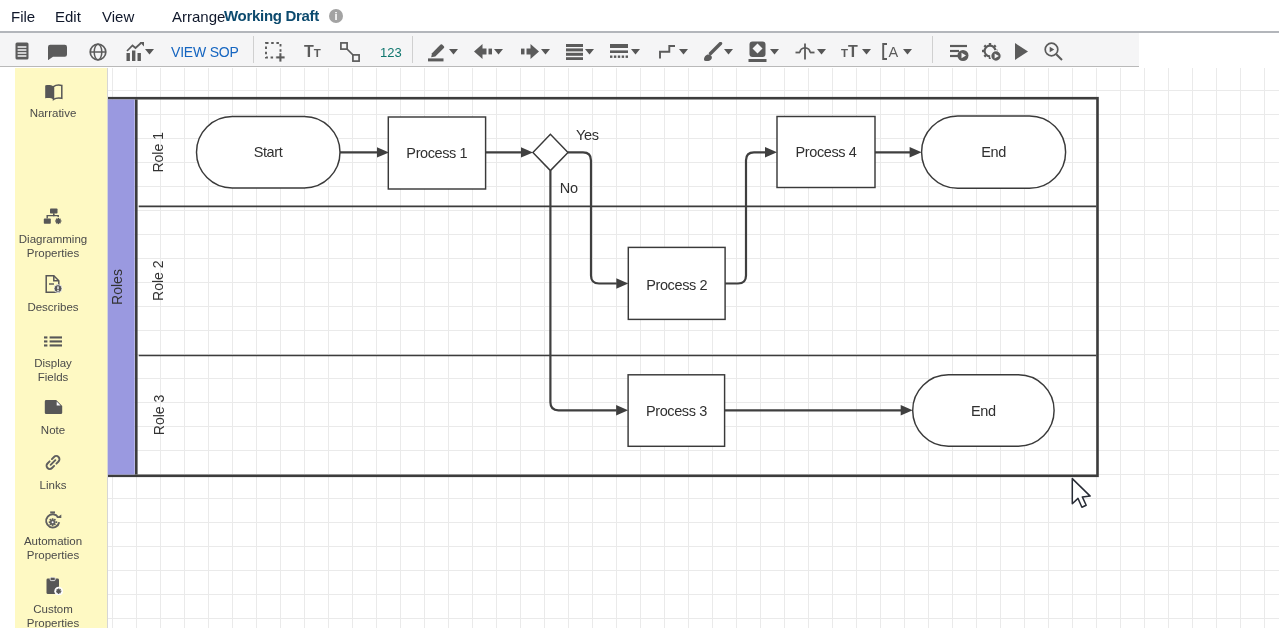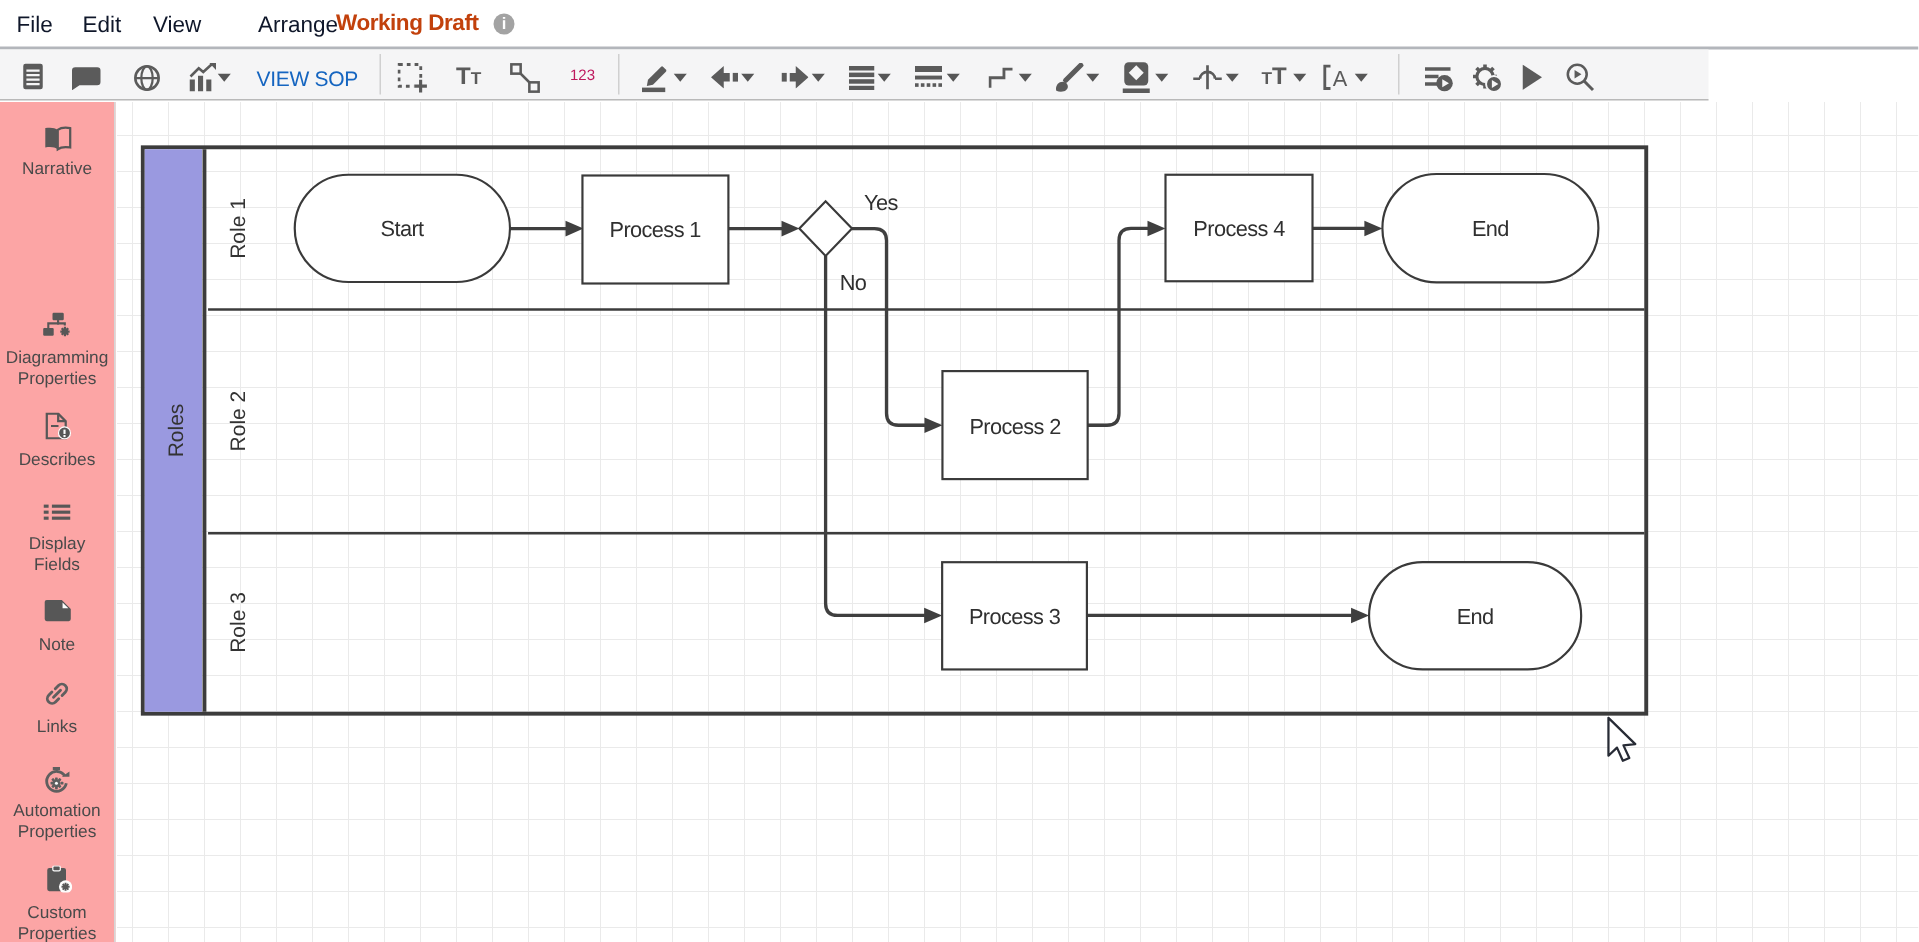--- a/index.html
+++ b/index.html
@@ -3,34 +3,34 @@
 <meta charset="utf-8">
 <style>
   * { margin:0; padding:0; box-sizing:border-box; }
   html,body { width:1279px; height:628px; overflow:hidden; background:#fff;
     font-family:"Liberation Sans", sans-serif; }
   #app { position:relative; width:1279px; height:628px; }
   
   #menubar { position:absolute; left:0; top:0; width:1279px; height:33px;
     background:#fff; border-bottom:2px solid #b3b6bb; z-index:5; }
   #menubar span.mi { position:absolute; top:8px; font-size:15px; color:#0f172a; }
-  #wdraft { position:absolute; top:7px; left:224px; font-size:15px; font-weight:700; color:#c2410c; letter-spacing:-0.3px; }
+  #wdraft { position:absolute; top:7px; left:224px; font-size:15px; font-weight:700; color:#0c4a6e; letter-spacing:-0.3px; }
   #minfo { position:absolute; left:329px; top:9px; width:14px; height:14px; border-radius:50%;
     background:#a3a3a3; color:#fff; font-size:11px; font-weight:700; text-align:center;
     line-height:14px; font-style:normal; }
   
   #toolbar { position:absolute; left:0; top:33px; width:1139px; height:34px;
     background:#f5f5f6; border-bottom:1px solid #b9b9b9; z-index:5; }
   .tsep { position:absolute; top:3px; width:1px; height:27px; background:#d0d0d0; }
   .ticon { position:absolute; }
   #viewsop { position:absolute; left:171px; top:11px; font-size:14px; color:#1565c0; letter-spacing:-0.2px; }
   .caret { position:absolute; width:9px; height:6px; }
   
-  #sidebar { position:absolute; left:0; top:68px; width:77px; height:560px;
-    background:#fca5a5; border-right:1px solid #d6d6d6; z-index:5; }
+  #sidebar { position:absolute; left:15px; top:68px; width:93px; height:560px;
+    background:#fef9c3; border-right:1px solid #d6d6d6; z-index:5; }
   .sbitem { position:absolute; left:0; width:76px; text-align:center; }
   .sbitem .lbl { font-size:11.5px; color:#4a4a4a; line-height:13.8px; }
   .sbitem svg { display:block; margin:0 auto 4px auto; }
   
   #canvas { position:absolute; left:78px; top:68px; width:1201px; height:560px;
     background:#fff;
     background-image:
       linear-gradient(to right, #eaeaea 1px, transparent 1px),
       linear-gradient(to bottom, #eaeaea 1px, transparent 1px);
     background-size:24px 24px;
@@ -95,21 +95,21 @@
     </svg>
 
     <div class="ticon" style="left:304px;top:10px;font-size:16px;font-weight:700;color:#5b5b5b;">T<span style="font-size:11.5px">T</span></div>
 
     <svg class="ticon" style="left:340px;top:9px" width="20" height="20" viewBox="0 0 20 20">
       <line x1="5" y1="5" x2="15" y2="15" stroke="#5b5b5b" stroke-width="1.7"></line>
       <rect x="0.9" y="0.9" width="6.2" height="6.2" fill="#f5f5f6" stroke="#5b5b5b" stroke-width="1.7"></rect>
       <rect x="12.9" y="12.9" width="6.2" height="6.2" fill="#f5f5f6" stroke="#5b5b5b" stroke-width="1.7"></rect>
     </svg>
 
-    <div class="ticon" style="left:380px;top:12px;font-size:10px;color:#be185d;">123</div>
+    <div class="ticon" style="left:380px;top:12px;font-size:13px;color:#0f766e;">123</div>
     <div class="tsep" style="left:412px"></div>
 
     <svg class="ticon" style="left:427px;top:8px" width="21" height="21" viewBox="0 0 21 21">
       <path d="M5 12.2 L13.6 3.6 a1.1 1.1 0 0 1 1.55 0 l1.75 1.75 a1.1 1.1 0 0 1 0 1.55 L8.3 15.5 L4.2 16.3 z" fill="#5b5b5b"></path>
       <rect x="1" y="17.4" width="15.5" height="3" fill="#5b5b5b"></rect>
     </svg>
     <svg class="caret" style="left:449px;top:16px" width="9" height="6" viewBox="0 0 9 6">
         <polygon points="0,0 9,0 4.5,5.5" fill="#565656"></polygon>
       </svg>
 

